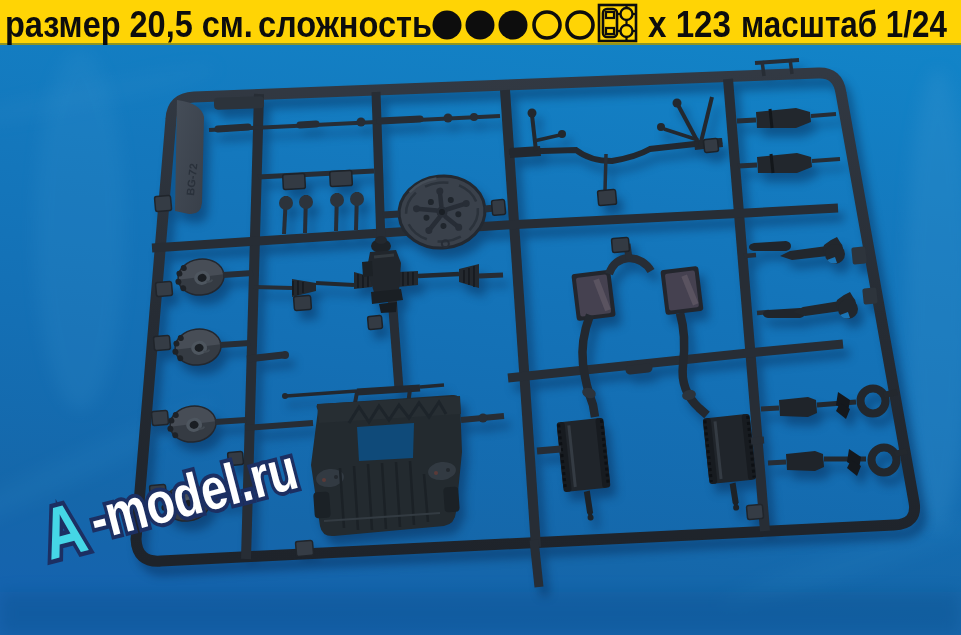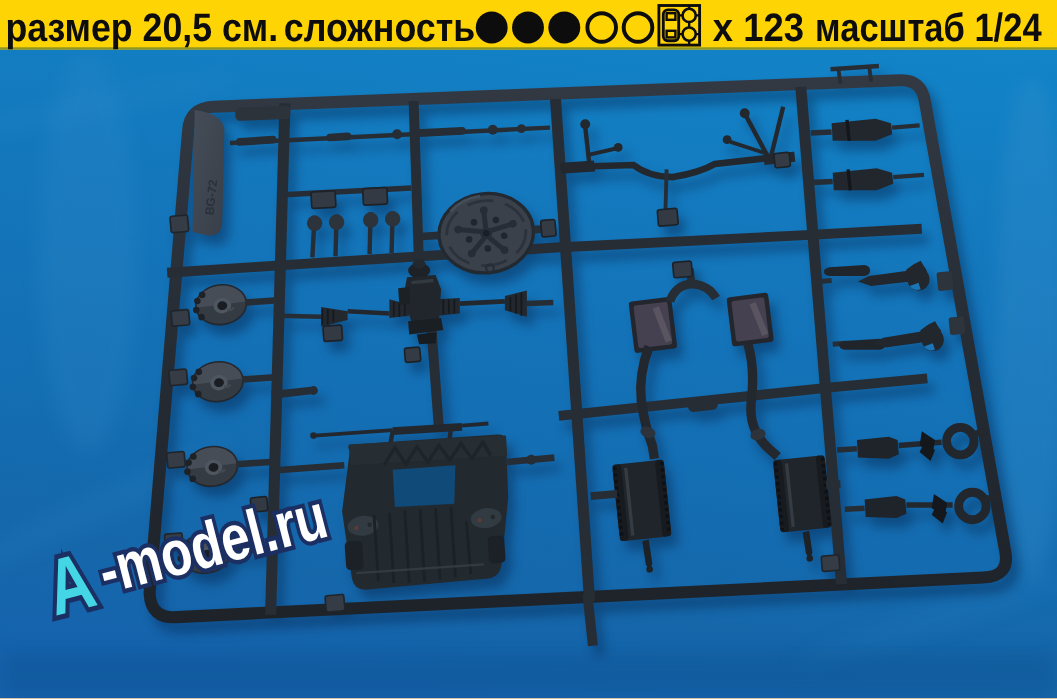--- a/index.html
+++ b/index.html
@@ -1,17 +1,17 @@
 <!DOCTYPE html>
 <html><head>
 <meta charset="utf-8">
 <style>
   html,body{margin:0;padding:0;}
   body{width:961px;height:635px;overflow:hidden;font-family:"Liberation Sans",sans-serif;}
-  .stage{position:relative;width:961px;height:635px;background:#fdba74;}
+  .stage{position:relative;width:961px;height:635px;background:#14b8a6;}
   .ht{position:absolute;top:4px;color:#0d0d0d;font-weight:bold;font-size:36px;white-space:nowrap;transform-origin:0 0;}
 </style>
 </head>
 <body>
 <div class="stage">
 
 <svg width="961" height="635" viewBox="0 0 961 635" style="position:absolute;left:0;top:0">
   <defs>
     <linearGradient id="bg" x1="0.6" y1="0" x2="0.4" y2="1">
       <stop offset="0" stop-color="#1284c8"></stop>

